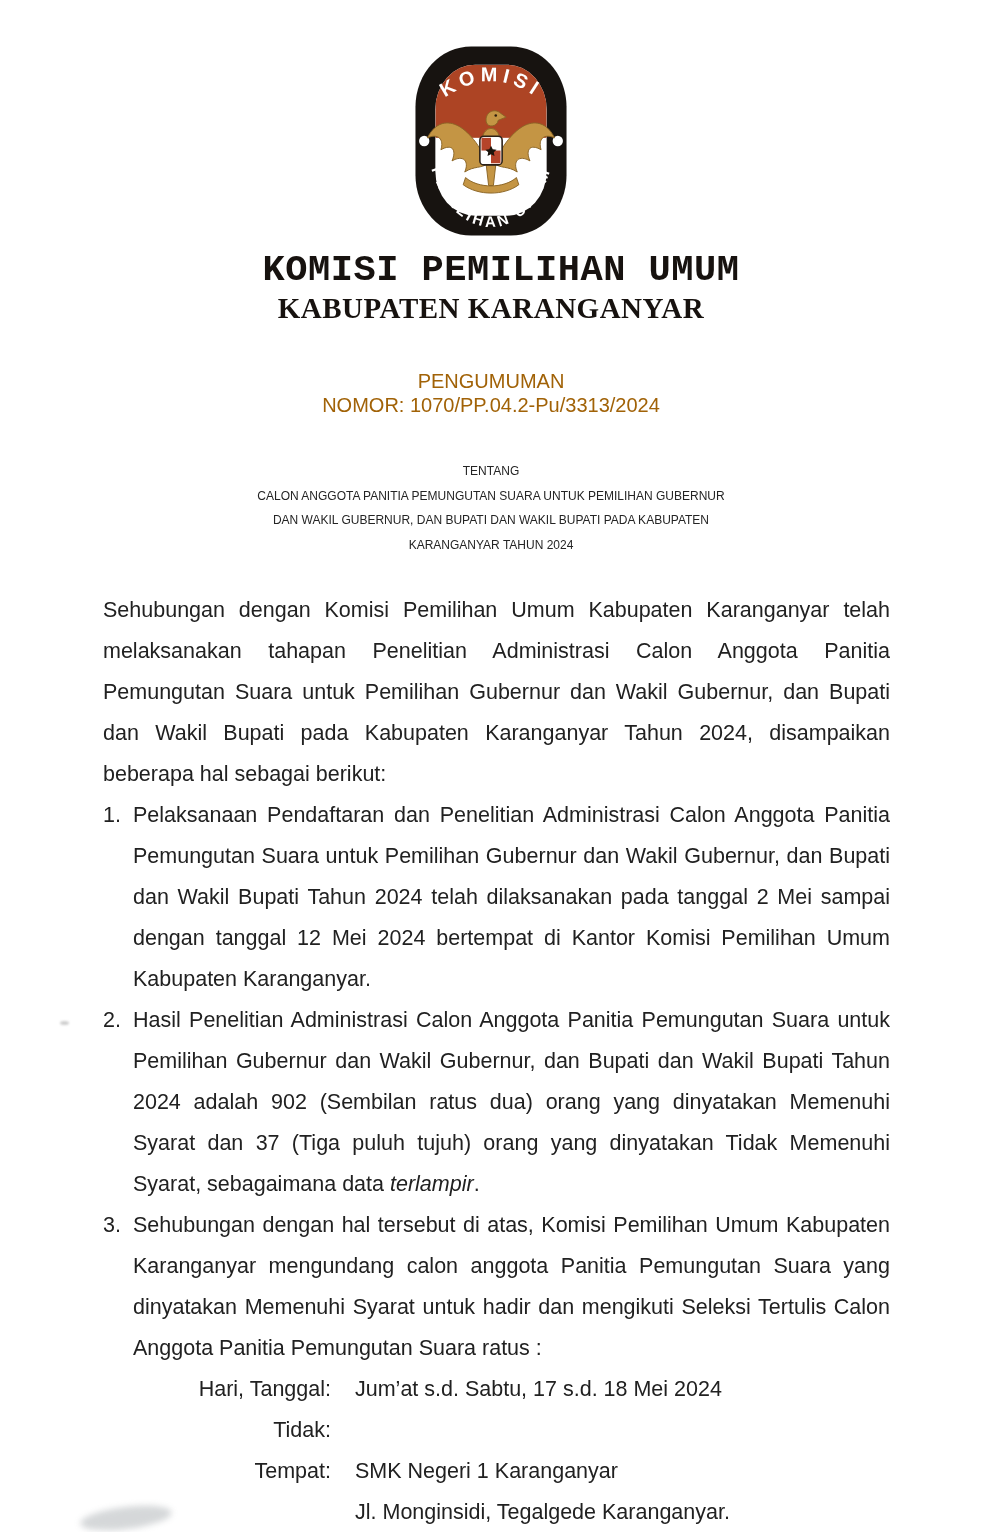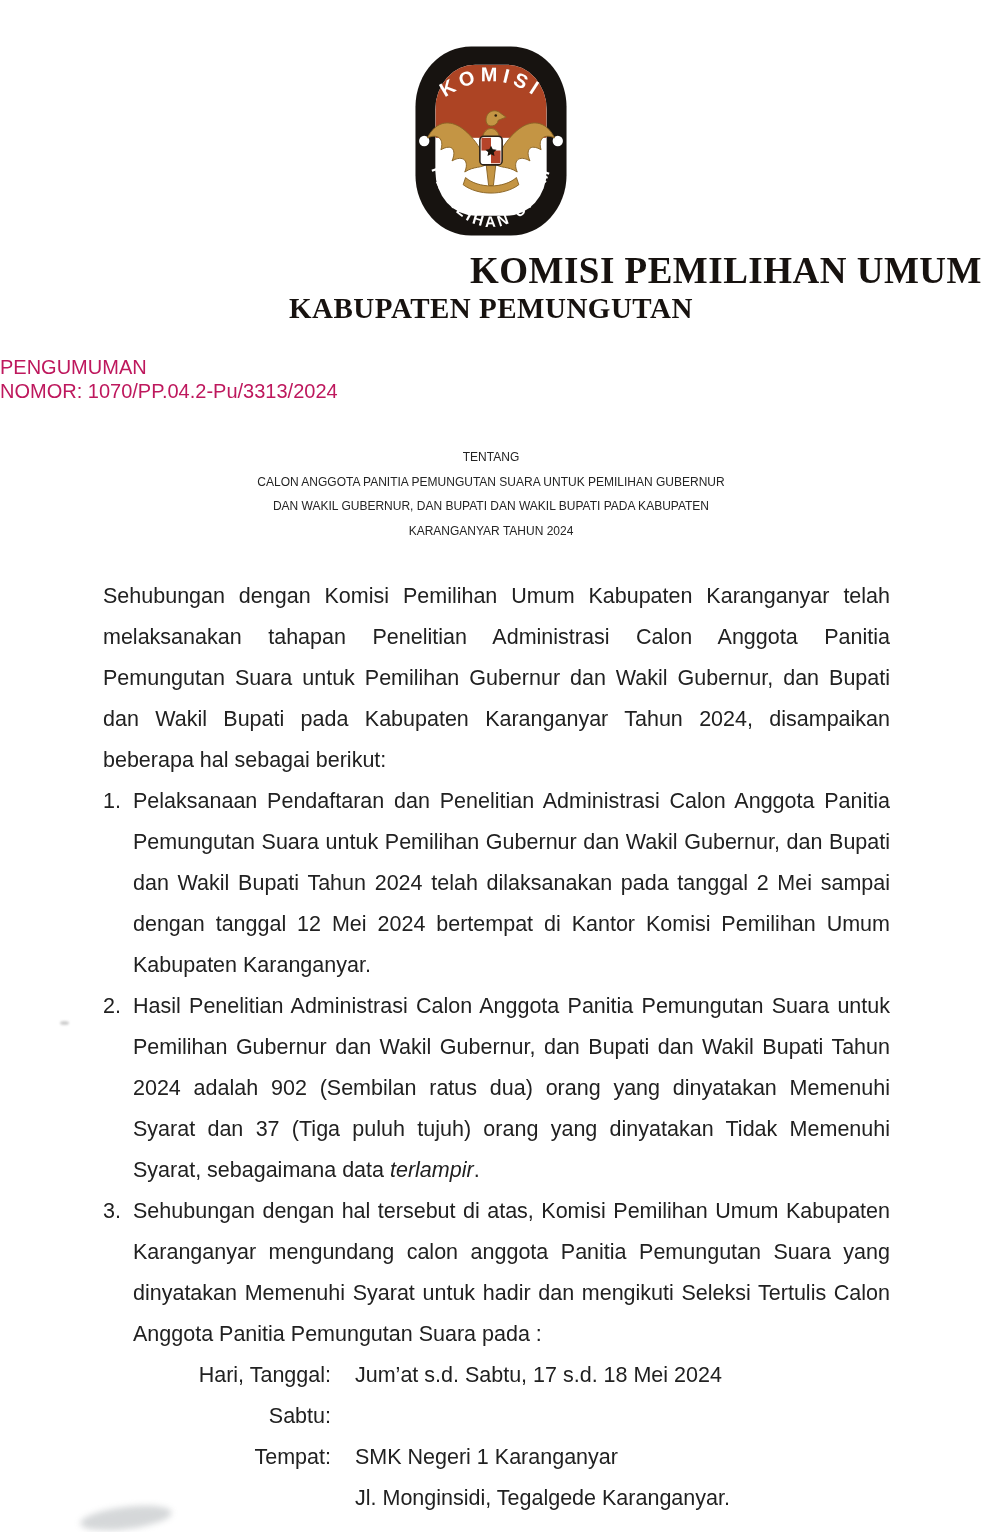--- a/index.html
+++ b/index.html
@@ -13,43 +13,44 @@
     color: #1e1e1e;
     overflow: hidden;
   }
   .logo-wrap {
     width: 160px;
     height: 194px;
     margin: 44px auto 0 auto;
   }
   .org-name {
     margin-top: 12px;
-    text-align: right;
-    font-family: Liberation Serif, serif;
+    text-align: center;
+    font-family: Liberation Mono, monospace;
     font-weight: 700;
     font-size: 37px;
     line-height: 41px;
     color: #17120f;
     letter-spacing: 0.5px;
     margin-left: 20px;
   }
   .org-region {
     text-align: center;
     font-family: "Liberation Serif", serif;
     font-weight: 700;
     font-size: 29px;
     line-height: 35px;
     color: #17120f;
     letter-spacing: 0.5px;
   }
   .doc-block {
-    margin-top: 29px;
+    margin-top: 43px;
+    text-align: center;
     font-size: 20px;
     line-height: 24px;
-    color: #be185d;
+    color: #a16207;
   }
   .subject {
     margin-top: 42px;
     text-align: center;
     font-size: 12px;
     line-height: 24.5px;
     color: #242424;
   }
   .content {
     margin: 33px 92px 0 103px;
@@ -141,21 +142,21 @@
       <text font-family="Liberation Sans, sans-serif" font-size="25" font-weight="bold" fill="#ffffff" letter-spacing="6">
         <textPath href="#topArc" startOffset="50%" text-anchor="middle">KOMISI</textPath>
       </text>
       <text font-family="Liberation Sans, sans-serif" font-size="19" font-weight="bold" fill="#ffffff" letter-spacing="4">
         <textPath href="#botArc" startOffset="50%" text-anchor="middle">PEMILIHAN UMUM</textPath>
       </text>
     </svg>
   </div>
 
   <div class="org-name">KOMISI PEMILIHAN UMUM</div>
-  <div class="org-region">KABUPATEN PEMUNGUTAN</div>
+  <div class="org-region">KABUPATEN KARANGANYAR</div>
 
   <div class="doc-block">
     <div>PENGUMUMAN</div>
     <div>NOMOR: 1070/PP.04.2-Pu/3313/2024</div>
   </div>
 
   <div class="subject">
     <div>TENTANG</div>
     <div>CALON ANGGOTA PANITIA PEMUNGUTAN SUARA UNTUK PEMILIHAN GUBERNUR</div>
     <div>DAN WAKIL GUBERNUR, DAN BUPATI DAN WAKIL BUPATI PADA KABUPATEN</div>
@@ -172,32 +173,32 @@
         <p>Pelaksanaan Pendaftaran dan Penelitian Administrasi Calon Anggota Panitia Pemungutan Suara untuk Pemilihan Gubernur dan Wakil Gubernur, dan Bupati dan Wakil Bupati Tahun 2024 telah dilaksanakan pada tanggal 2 Mei sampai dengan tanggal 12 Mei 2024 bertempat di Kantor Komisi Pemilihan Umum Kabupaten Karanganyar.</p>
       </div>
 
       <div class="li">
         <span class="num">2.</span>
         <p><span>Hasil Penelitian Administrasi Calon Anggota Panitia Pemungutan Suara untuk Pemilihan Gubernur dan Wakil Gubernur, dan Bupati dan Wakil Bupati Tahun 2024 adalah 902 (Sembilan ratus dua) orang yang dinyatakan Memenuhi Syarat dan 37 (Tiga puluh tujuh) orang yang dinyatakan Tidak Memenuhi Syarat, sebagaimana data </span><span class="it">terlampir</span><span>.</span></p>
       </div>
 
       <div class="li">
         <span class="num">3.</span>
-        <p>Sehubungan dengan hal tersebut di atas, Komisi Pemilihan Umum Kabupaten Karanganyar mengundang calon anggota Panitia Pemungutan Suara yang dinyatakan Memenuhi Syarat untuk hadir dan mengikuti Seleksi Tertulis Calon Anggota Panitia Pemungutan Suara pada :</p>
+        <p>Sehubungan dengan hal tersebut di atas, Komisi Pemilihan Umum Kabupaten Karanganyar mengundang calon anggota Panitia Pemungutan Suara yang dinyatakan Memenuhi Syarat untuk hadir dan mengikuti Seleksi Tertulis Calon Anggota Panitia Pemungutan Suara ratus :</p>
 
         <div class="details">
 
           <div class="drow">
             <div class="dlabel">Hari, Tanggal</div>
             <div class="dcolon">:</div>
             <div class="dvalue">Jum’at s.d. Sabtu, 17 s.d. 18 Mei 2024</div>
           </div>
 
           <div class="drow">
-            <div class="dlabel">Sabtu</div>
+            <div class="dlabel">Tidak</div>
             <div class="dcolon">:</div>
           </div>
 
           <div class="drow">
             <div class="dlabel">Tempat</div>
             <div class="dcolon">:</div>
             <div class="dvalue">
               <div>SMK Negeri 1 Karanganyar</div>
               <div>Jl. Monginsidi, Tegalgede Karanganyar.</div>
             </div>

